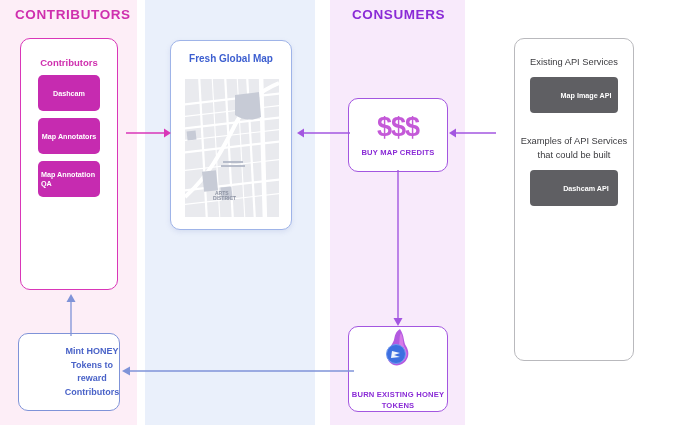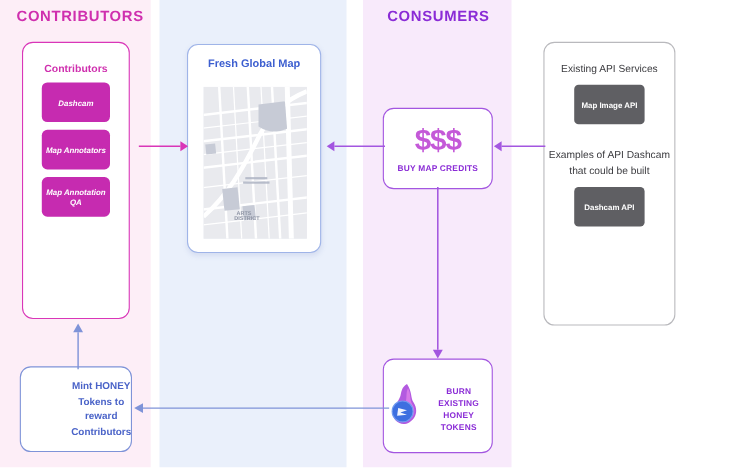--- a/index.html
+++ b/index.html
@@ -16,22 +16,22 @@
   #hdr-consumers{left:352px;top:7px;color:#8a2bd6;}
 
   .card{position:absolute;background:#fff;border-radius:10px;box-sizing:border-box;}
 
   #contributors-card{left:20px;top:38px;width:98px;height:252px;
       border:1.6px solid #d936b8;}
   #contributors-card .ttl{text-align:center;color:#cf2fae;font-size:9.5px;
       font-weight:bold;margin-top:18px;}
   .chip{width:62px;height:36px;margin:7px auto 0;background:#c62bb0;
       border-radius:5px;color:#fff;font-size:7.2px;font-weight:bold;
-      display:flex;align-items:center;justify-content:center;text-align:center;
-      line-height:1.25;padding:0 3px;box-sizing:border-box;font-style:italic;}
+      display:flex;align-items:center;justify-content:center;
+      line-height:1.25;padding:0 3px;box-sizing:border-box;}
 
   #mint-card{left:18px;top:333px;width:102px;height:78px;
       border:1.3px solid #7f93d8;display:flex;align-items:center;justify-content:center;padding-left:46px;}
   #mint-card .txt{color:#4a63c8;font-size:9px;font-weight:bold;text-align:center;line-height:1.5;}
 
   #map-card{left:170px;top:40px;width:122px;height:190px;
       border:1.6px solid #9fb4e8;box-shadow:0 2px 5px rgba(120,140,200,.18);}
   #map-card .ttl{text-align:center;color:#3d5fd0;font-size:10px;font-weight:bold;
       margin-top:12px;}
   #map-img{position:absolute;left:14px;top:38px;width:94px;height:138px;
@@ -40,33 +40,33 @@
 
   #credits-card{left:348px;top:98px;width:100px;height:74px;
       border:1.6px solid #a356e0;display:flex;flex-direction:column;
       align-items:center;justify-content:center;}
   #credits-card .money{color:#c459d8;font-size:27px;font-weight:bold;
       letter-spacing:-1px;line-height:1;}
   #credits-card .sub{color:#8a2bd6;font-size:7.6px;font-weight:bold;margin-top:7px;
       letter-spacing:.2px;}
 
   #burn-card{left:348px;top:326px;width:100px;height:86px;
-      border:1.6px solid #a356e0;display:flex;
+      border:1.6px solid #a356e0;display:flex;flex-direction:column;
       align-items:center;justify-content:space-between;}
   #burn-card .sub{color:#8a2bd6;font-size:7.6px;font-weight:bold;text-align:center;
       line-height:1.45;margin-top:6px;letter-spacing:.2px;}
 
-  #api-card{left:494px;top:38px;width:120px;height:258px;
+  #api-card{left:514px;top:38px;width:120px;height:323px;
       border:1.3px solid #b9b9bd;}
   #api-card .ttl{text-align:center;color:#3b3b3f;font-size:9.3px;line-height:1.45;}
   #api-card .ttl.t1{margin-top:17px;}
   #api-card .ttl.t2{margin-top:22px;}
   .gchip{width:64px;height:36px;margin:8px auto 0;background:#5f5f63;
       border-radius:4px;color:#fff;font-size:7.2px;font-weight:bold;
-      display:flex;align-items:center;justify-content:center;text-align:center;}
+      display:flex;align-items:center;justify-content:center;text-align:center;padding-left:24px;}
 
   .arrow{position:absolute;}
 </style>
 </head>
 <body>
 
 <div class="band" id="band-contributors"></div>
 <div class="band" id="band-map"></div>
 <div class="band" id="band-consumers"></div>
 
@@ -140,21 +140,21 @@
       <circle cx="17" cy="27" r="9.5" fill="none" stroke="#6f9af0" stroke-width="1"></circle>
       <path d="M13 24 L21 26 L15 28 L21 30 L12 31 Z" fill="#ffffff" opacity=".92"></path>
     </svg>
   </span>
   <div class="sub">BURN EXISTING HONEY TOKENS</div>
 </div>
 
 <div class="card" id="api-card">
   <div class="ttl t1">Existing API Services</div>
   <div class="gchip">Map Image API</div>
-  <div class="ttl t2">Examples of API Dashcam that could be built</div>
+  <div class="ttl t2">Examples of API Services that could be built</div>
   <div class="gchip">Dashcam API</div>
 </div>
 
 <svg class="arrow" style="left:126px;top:124px;" width="50" height="18">
   <path d="M0 9 L38 9" stroke="#d936b8" stroke-width="1.4" fill="none"></path>
   <path d="M38 4.5 L45 9 L38 13.5 Z" fill="#d936b8"></path>
 </svg>
 
 <svg class="arrow" style="left:294px;top:124px;" width="56" height="18">
   <path d="M56 9 L10 9" stroke="#a356e0" stroke-width="1.4" fill="none"></path>

